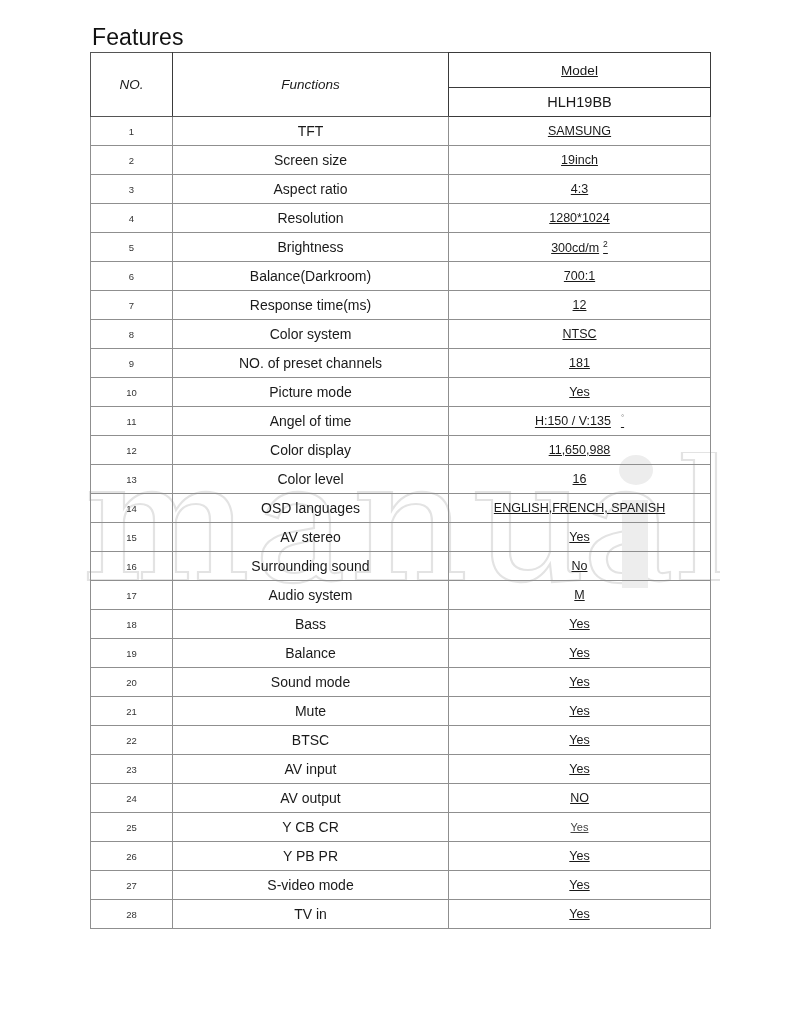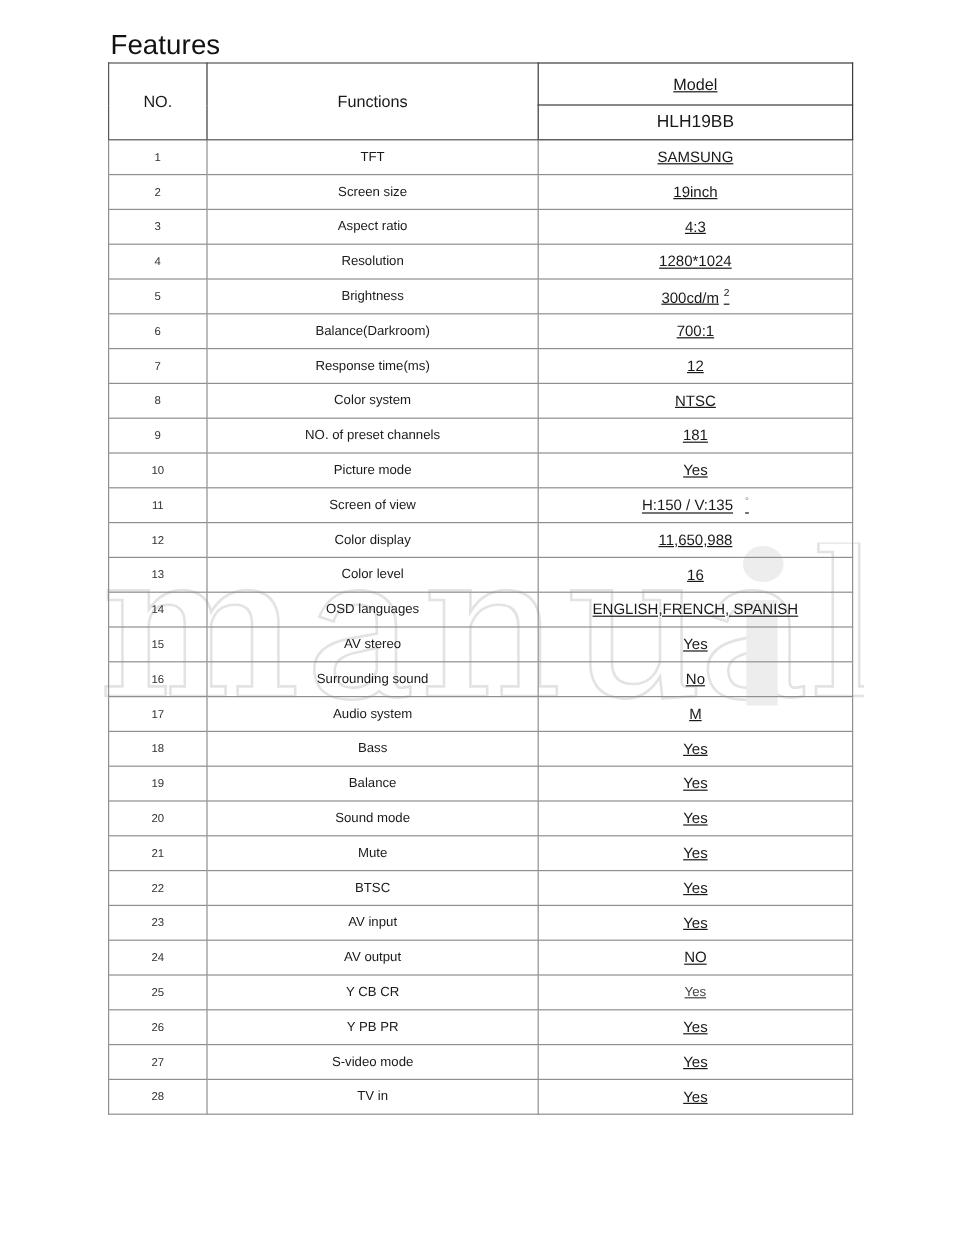--- a/index.html
+++ b/index.html
@@ -77,20 +77,21 @@
   }
 
   
   #features-table { border: 1px solid #555; }
   .hdr-no, .hdr-fn { border-color: #555 !important; }
   .hdr-model, .hdr-modelname { border-color: #3a3a3a !important; }
 
   .hdr-no, .hdr-fn {
     height: 62px;
     font-size: 13.5px;
+    font-style: italic;
   }
   .hdr-no { border-right: 1px solid #3a3a3a !important; }
   .hdr-fn { border-right: 1px solid #3a3a3a !important; }
   .hdr-model {
     height: 34px;
     font-size: 13.5px;
     border-bottom: 1px solid #3a3a3a !important;
     text-decoration: underline;
   }
   .hdr-modelname {
@@ -100,21 +101,21 @@
 
   tbody tr { height: 28px; }
   tbody td { height: 28px; }
 
   td.cell-no {
     font-size: 9.5px;
     color: #333;
     border-right: 1px solid #3a3a3a;
   }
   td.cell-fn {
-    font-size: 11px;
+    font-size: 14px;
     border-right: 1px solid #3a3a3a;
   }
   td.cell-md {
     font-size: 12.5px;
     text-decoration: underline;
   }
   td.cell-md.sm {
     font-size: 11px;
     color: #444;
   }
@@ -220,21 +221,21 @@
           <td class="cell-fn">NO. of preset channels</td>
           <td class="cell-md">181</td>
         </tr>
         <tr>
           <td class="cell-no">10</td>
           <td class="cell-fn">Picture mode</td>
           <td class="cell-md">Yes</td>
         </tr>
         <tr>
           <td class="cell-no">11</td>
-          <td class="cell-fn">Screen of view</td>
+          <td class="cell-fn">Angel of time</td>
           <td class="cell-md"><span>H:150 / V:135</span><span class="deg">°</span></td>
         </tr>
         <tr>
           <td class="cell-no">12</td>
           <td class="cell-fn">Color display</td>
           <td class="cell-md">11,650,988</td>
         </tr>
         <tr>
           <td class="cell-no">13</td>
           <td class="cell-fn">Color level</td>

